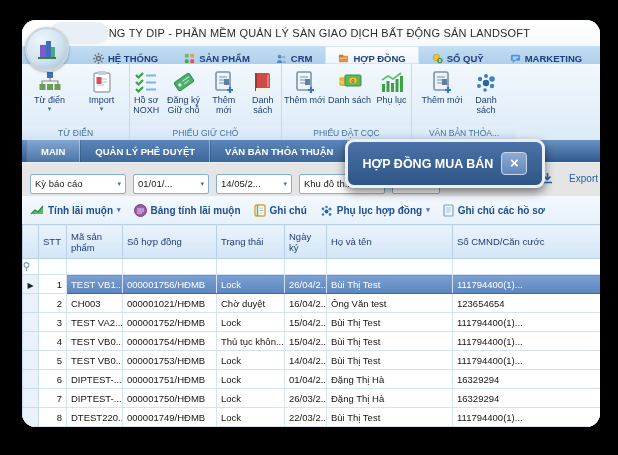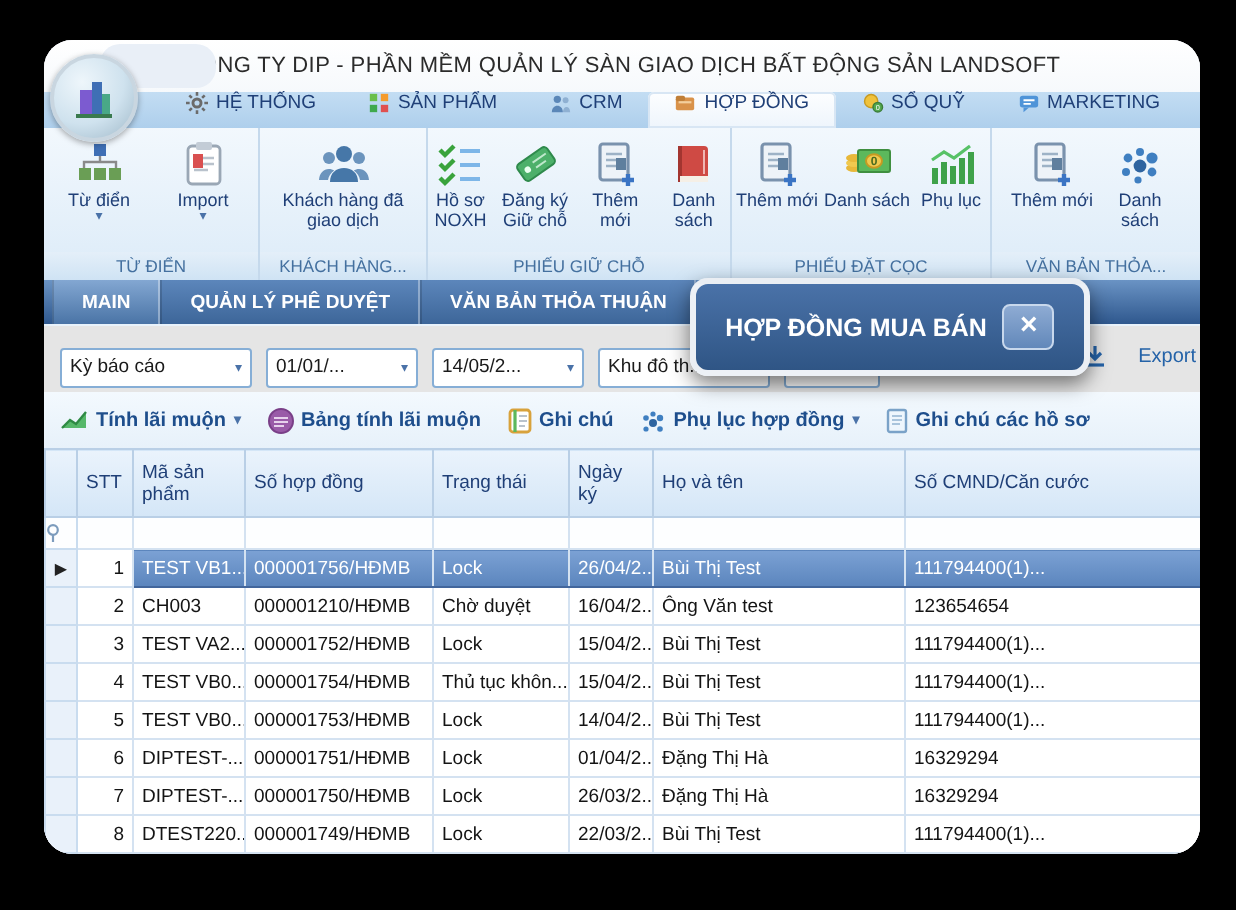--- a/index.html
+++ b/index.html
@@ -11,21 +11,21 @@
   .titlebar{position:absolute;left:0;top:0;width:100%;height:26px;background:linear-gradient(#ffffff,#f6f9fc);
             display:flex;align-items:center;justify-content:center;}
   .title{font-size:11px;color:#2b2b2b;letter-spacing:.2px;white-space:nowrap;}
   .logo{position:absolute;left:3px;top:7px;width:40px;height:40px;border-radius:50%;z-index:40;
         background:radial-gradient(circle at 35% 30%,#eef6fb 0%,#cfe2ee 55%,#9fb8c8 100%);
         border:2px solid #c9d6e0;box-shadow:0 1px 3px rgba(0,0,0,.35);display:flex;align-items:center;justify-content:center;}
   .logo-pill{position:absolute;left:28px;top:2px;width:58px;height:22px;background:#e9eff7;border-radius:10px;z-index:1;}
   
   .ribbontabs{position:absolute;left:0;top:26px;width:100%;height:18px;background:linear-gradient(#c3ddf3,#aecfec);
               display:flex;align-items:stretch;padding-left:58px;box-sizing:border-box;}
-  .rtab{display:flex;align-items:flex-start;gap:4px;padding:0 13px;font-size:9.5px;font-weight:normal;color:#1f3f77;cursor:default;}
+  .rtab{display:flex;align-items:flex-end;gap:4px;padding:0 13px;font-size:9.5px;font-weight:bold;color:#1f3f77;cursor:default;}
   .rtab.active{background:linear-gradient(#fdfeff,#eef5fc);border-radius:3px 3px 0 0;box-shadow:0 0 0 1px #d8e6f4 inset;}
   .ricon{width:11px;height:11px;display:inline-block;flex:0 0 auto;}
   
   .ribbonbody{position:absolute;left:0;top:44px;width:100%;height:76px;background:linear-gradient(#f2f8fd,#dcebf8);
               display:flex;}
   .rgroup{height:100%;display:flex;flex-direction:column;box-sizing:border-box;border-right:1px solid #c5d9ec;position:relative;}
   .rgroup-buttons{flex:1;display:flex;justify-content:center;align-items:flex-start;padding-top:5px;gap:2px;}
   .rgroup-caption{height:14px;font-size:8.5px;color:#44709f;text-align:center;line-height:14px;
                   background:linear-gradient(#e4eff9,#cfe3f4);white-space:nowrap;overflow:hidden;}
   .rbtn{display:flex;flex-direction:column;align-items:center;width:50px;cursor:pointer;}
@@ -187,37 +187,20 @@
                 <rect x="5.5" y="7" width="5" height="7" fill="#d95050"></rect>
               </svg>
           </span>
           <span class="blabel">Import</span>
           <span class="bcaret">▾</span>
         </div>
       </div>
       <div class="rgroup-caption">TỪ ĐIỂN</div>
     </div>
 
-    <div class="rgroup" style="width:84px">
-      <div class="rgroup-buttons">
-        <div class="rbtn" style="width:78px">
-          <span class="bicon">
-            <svg width="28" height="24" viewBox="0 0 28 24">
-                <circle cx="14" cy="7" r="4" fill="#4677a8"></circle>
-                <circle cx="6.5" cy="9" r="3" fill="#6b94bd"></circle>
-                <circle cx="21.5" cy="9" r="3" fill="#6b94bd"></circle>
-                <path d="M7 21c0-4.5 3-7 7-7s7 2.5 7 7z" fill="#4677a8"></path>
-                <path d="M1.5 20c.3-3.5 2.2-5.5 5-5.5 1 0 1.9.3 2.6.8-1.7 1.2-2.8 2.8-3.1 4.7zM26.5 20c-.3-3.5-2.2-5.5-5-5.5-1 0-1.9.3-2.6.8 1.7 1.2 2.8 2.8 3.1 4.7z" fill="#6b94bd"></path>
-              </svg>
-          </span>
-          <span class="blabel">Khách hàng đã giao dịch</span>
-        </div>
-      </div>
-      <div class="rgroup-caption">KHÁCH HÀNG...</div>
-    </div>
 
     <div class="rgroup" style="width:152px">
       <div class="rgroup-buttons">
         <div class="rbtn" style="width:34px">
           <span class="bicon">
             <svg width="24" height="24" viewBox="0 0 24 24">
                 <g stroke="#39a33c" stroke-width="2.2" fill="none">
                   <path d="M2 5l2.5 2.5L9 3"></path>
                   <path d="M2 12l2.5 2.5L9 10"></path>
                   <path d="M2 19l2.5 2.5L9 17"></path>
@@ -475,21 +458,21 @@
     <td class="hl">000001756/HĐMB</td>
     <td class="hl">Lock</td>
     <td class="hl">26/04/2...</td>
     <td class="hl">Bùi Thị Test</td>
     <td class="hl">111794400(1)...</td>
   </tr>
           <tr>
     <td class="ind"></td>
     <td class="c-stt">2</td>
     <td class="hl">CH003</td>
-    <td class="hl">000001210/HĐMB</td>
+    <td class="hl">000001021/HĐMB</td>
     <td class="hl">Chờ duyệt</td>
     <td class="hl">16/04/2...</td>
     <td class="hl">Ông Văn test</td>
     <td class="hl">123654654</td>
   </tr>
           <tr>
     <td class="ind"></td>
     <td class="c-stt">3</td>
     <td class="hl">TEST VA2...</td>
     <td class="hl">000001752/HĐMB</td>

